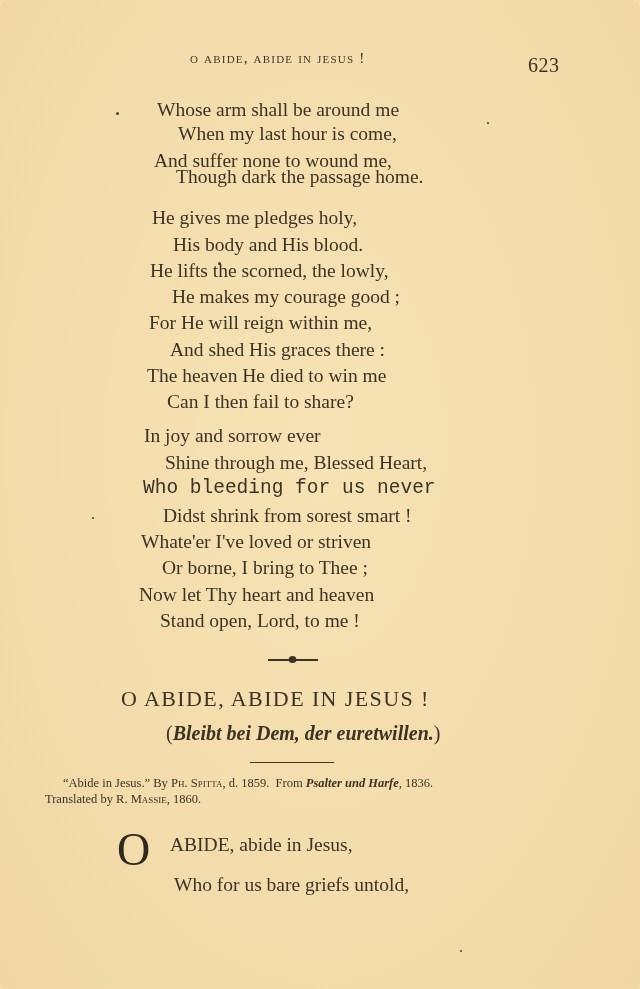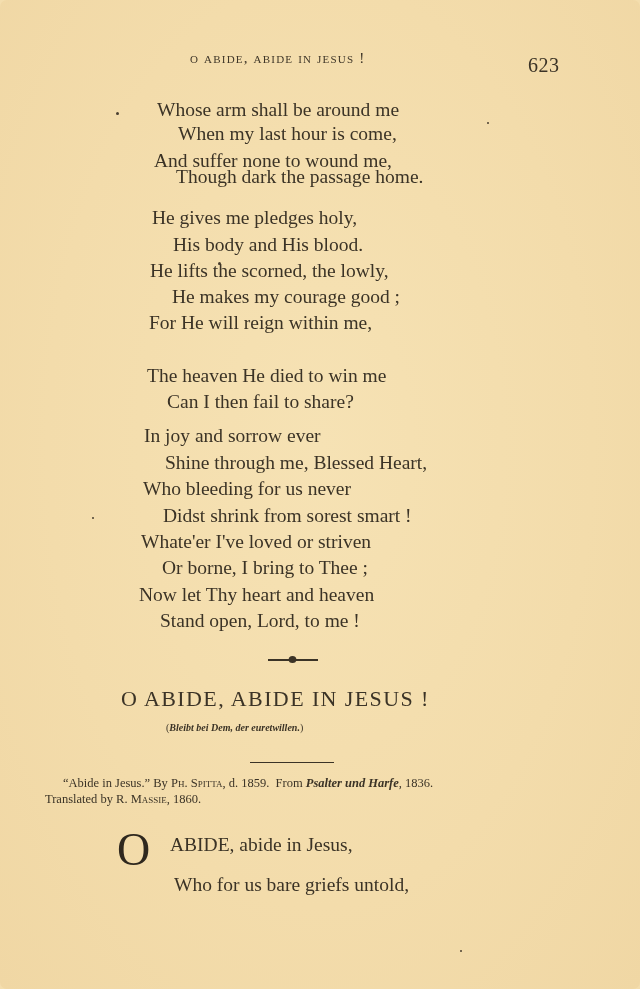--- a/index.html
+++ b/index.html
@@ -72,21 +72,21 @@
       left: 121px;
       font-size: 22px;
       letter-spacing: 1.4px;
       white-space: nowrap;
       color: #3b3326;
     }
     .hymn-subtitle {
       position: absolute;
       top: 722px;
       left: 166px;
-      font-size: 10px;
+      font-size: 20px;
       font-style: italic;
       white-space: nowrap;
       color: #3b3326;
     }
     .hymn-subtitle .paren { font-style: normal; }
     .hymn-subtitle .bold-ital { font-weight: bold; }
     .short-rule {
       position: absolute;
       top: 762px;
       left: 250px;
@@ -131,26 +131,27 @@
   <div class="line" style="top:100px;left:157px;text-align:center;">Whose arm shall be around me</div>
   <div class="line" style="top:124px;left:178px;">When my last hour is come,</div>
   <div class="line" style="top:151px;left:154px;">And suffer none to wound me,</div>
   <div class="line" style="top:167px;left:176px;">Though dark the passage home.</div>
 
   <div class="line" style="top:208px;left:152px;">He gives me pledges holy,</div>
   <div class="line" style="top:235px;left:173px;">His body and His blood.</div>
   <div class="line" style="top:261px;left:150px;">He lifts the scorned, the lowly,</div>
   <div class="line" style="top:287px;left:172px;">He makes my courage good ;</div>
   <div class="line" style="top:313px;left:149px;">For He will reign within me,</div>
+  <div class="line" style="top:340px;left:170px;">And shed His graces there :</div>
   <div class="line" style="top:366px;left:147px;">The heaven He died to win me</div>
   <div class="line" style="top:392px;left:167px;">Can I then fail to share?</div>
 
   <div class="line" style="top:426px;left:144px;">In joy and sorrow ever</div>
   <div class="line" style="top:453px;left:165px;">Shine through me, Blessed Heart,</div>
-  <div class="line" style="top:479px;left:143px;">Who bleeding for us never</div>
+  <div class="line" style="top:479px;left:143px;font-family:Liberation Mono, monospace;">Who bleeding for us never</div>
   <div class="line" style="top:506px;left:163px;">Didst shrink from sorest smart !</div>
   <div class="line" style="top:532px;left:141px;">Whate'er I've loved or striven</div>
   <div class="line" style="top:558px;left:162px;">Or borne, I bring to Thee ;</div>
   <div class="line" style="top:585px;left:139px;">Now let Thy heart and heaven</div>
   <div class="line" style="top:611px;left:160px;">Stand open, Lord, to me !</div>
 
   <div class="divider"></div>
   <div class="divider-dot"></div>
 
   <div class="hymn-title">O ABIDE, ABIDE IN JESUS !</div>

